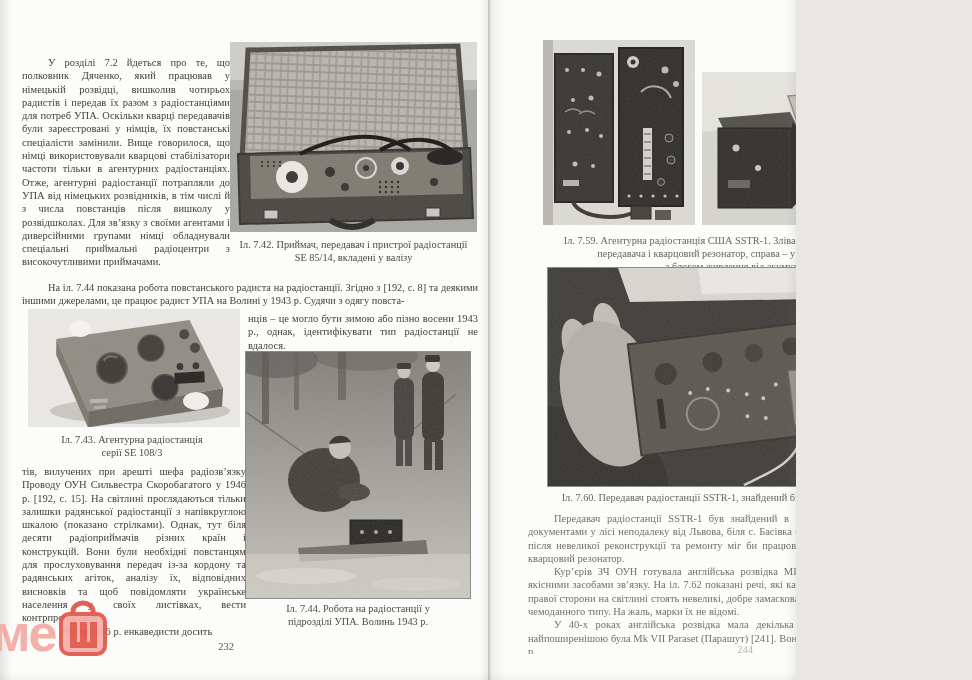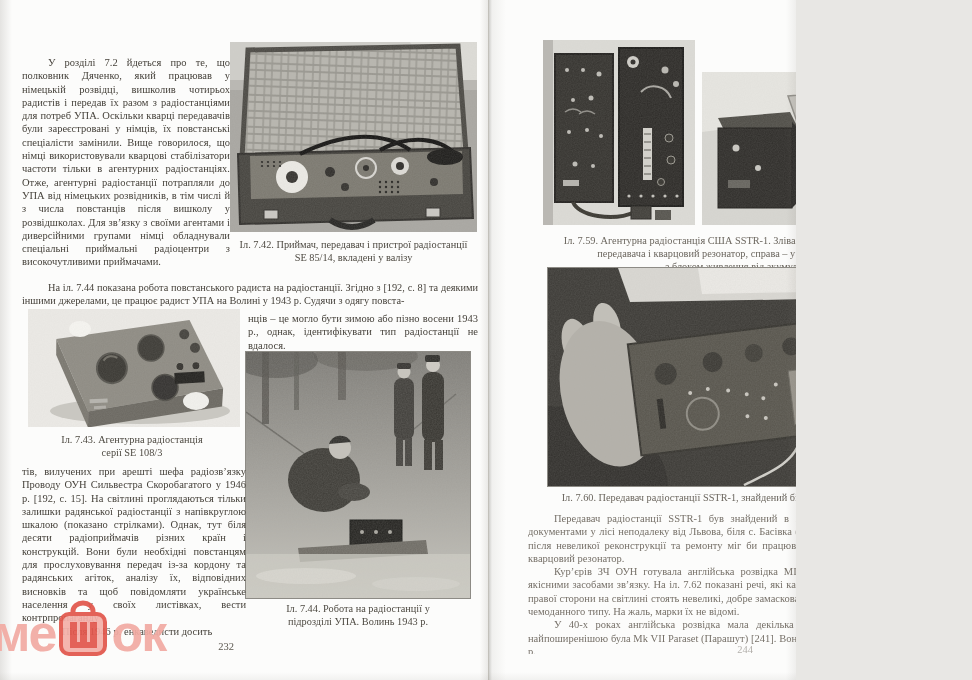--- a/index.html
+++ b/index.html
@@ -376,15 +376,14 @@
   <div class="watermark">
     <span class="wm-txt">ме</span>
     <svg width="52" height="60" viewBox="0 0 52 60">
       <path d="M 16,16 v-5 a 10 8 0 0 1 20 0 v5" fill="none" stroke="#e2574c" stroke-width="5"></path>
       <rect x="4" y="14" width="44" height="40" rx="8" fill="#f4b0a9" stroke="#e2574c" stroke-width="4"></rect>
       <rect x="13" y="22" width="7" height="24" fill="#e2574c"></rect>
       <rect x="23" y="22" width="7" height="24" fill="#e2574c"></rect>
       <rect x="33" y="22" width="7" height="24" fill="#e2574c"></rect>
       <rect x="13" y="42" width="27" height="6" fill="#e2574c"></rect>
     </svg>
-    <span class="wm-txt">ок</span>
   </div>
 </div>
 
 </body></html>

